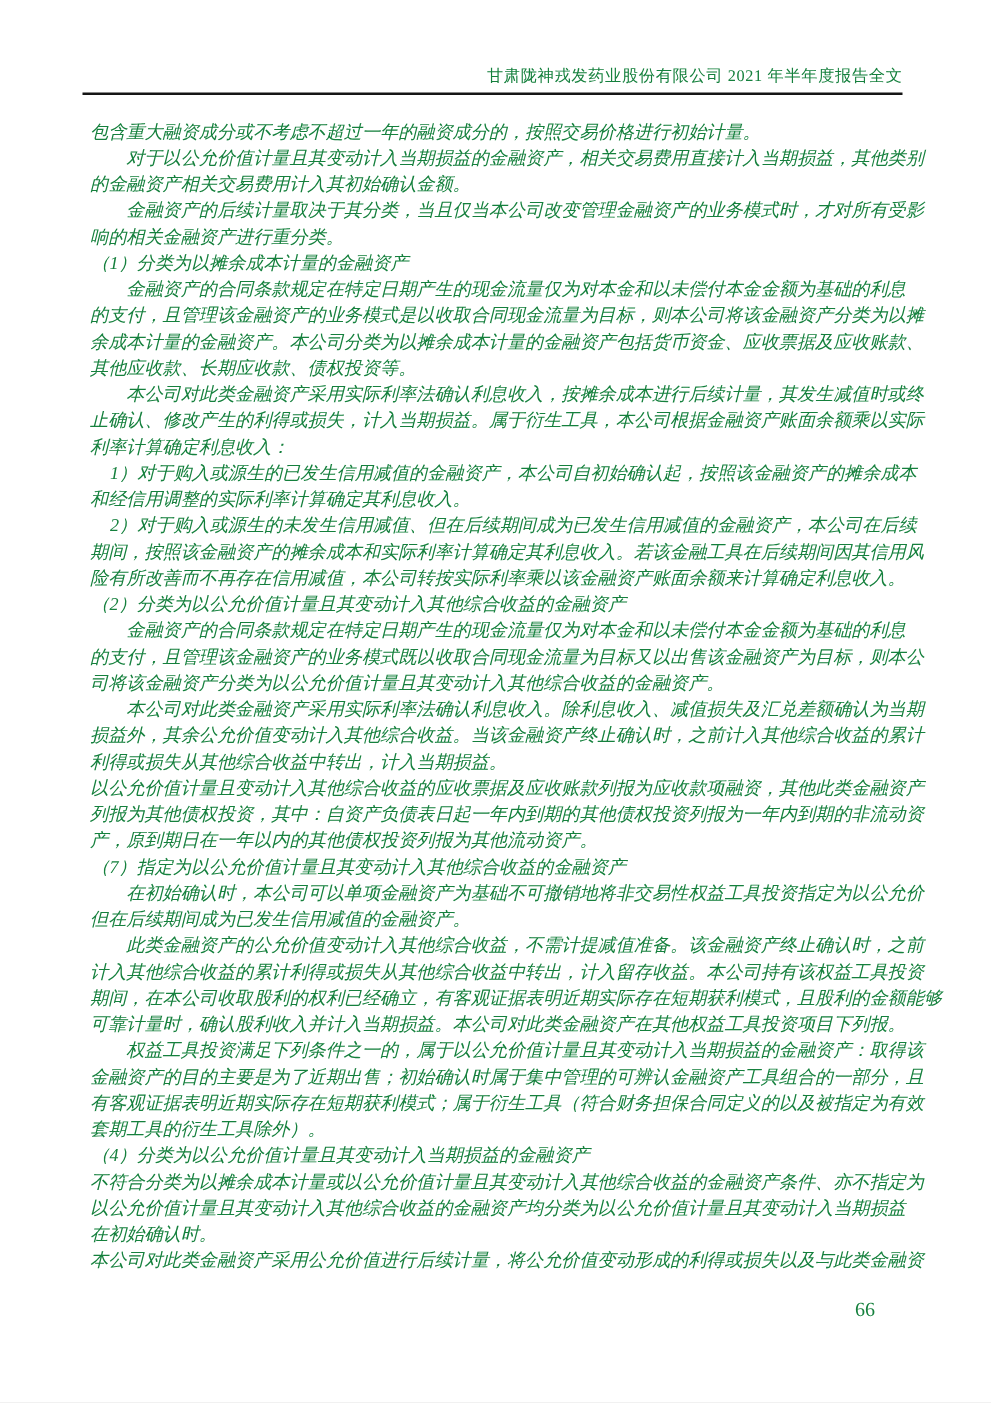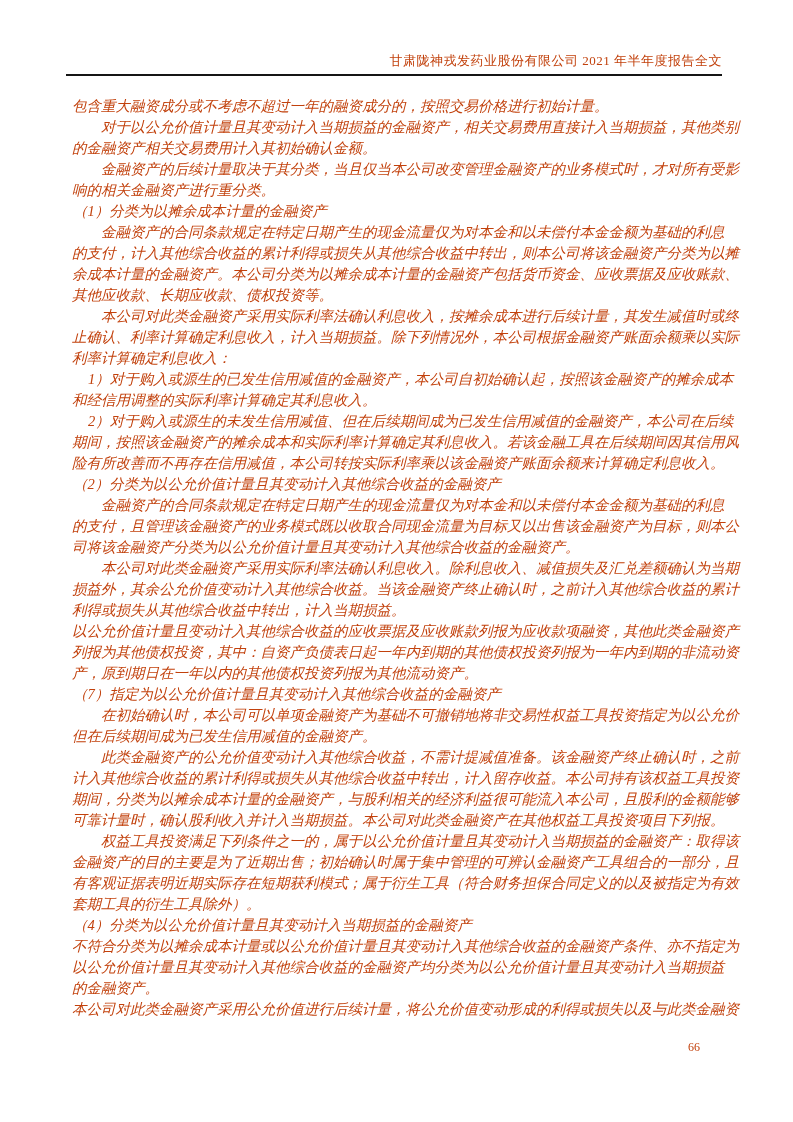--- a/index.html
+++ b/index.html
@@ -3,21 +3,21 @@
 <meta charset="utf-8">
 <style>
   html, body { margin: 0; padding: 0; background: #e8e8e8; }
   .page {
     position: relative;
     width: 793px;
     height: 1122px;
     background: #ffffff;
     overflow: hidden;
     font-family: "Liberation Serif", "DejaVu Serif", serif;
-    color: #c2410c;
+    color: #15803d;
   }
   .header {
     position: absolute;
     top: 52px;
     left: 66px;
     width: 656px;
     text-align: right;
     font-size: 13px;
     letter-spacing: 0.5px;
     white-space: nowrap;
@@ -41,44 +41,44 @@
   .line { white-space: nowrap; font-style: italic; }
   .line.para    { padding-left: 29px; }
   .line.item    { padding-left: 16px; }
   .line.heading { padding-left: 1px; }
   .pageno {
     position: absolute;
     top: 1040px;
     left: 0;
     width: 700px;
     text-align: right;
-    font-size: 12px;
+    font-size: 16px;
   }
 </style>
 </head>
 <body>
 
 <div class="page">
   <div class="header">
     <span>甘肃陇神戎发药业股份有限公司 2021 年半年度报告全文</span>
   </div>
   <div class="rule"></div>
   <div class="doc-body">
       <div class="line plain">包含重大融资成分或不考虑不超过一年的融资成分的，按照交易价格进行初始计量。</div>
       <div class="line para">对于以公允价值计量且其变动计入当期损益的金融资产，相关交易费用直接计入当期损益，其他类别</div>
       <div class="line plain">的金融资产相关交易费用计入其初始确认金额。</div>
       <div class="line para">金融资产的后续计量取决于其分类，当且仅当本公司改变管理金融资产的业务模式时，才对所有受影</div>
       <div class="line plain">响的相关金融资产进行重分类。</div>
       <div class="line heading">（1）分类为以摊余成本计量的金融资产</div>
       <div class="line para">金融资产的合同条款规定在特定日期产生的现金流量仅为对本金和以未偿付本金金额为基础的利息</div>
-      <div class="line plain">的支付，计入其他综合收益的累计利得或损失从其他综合收益中转出，则本公司将该金融资产分类为以摊</div>
+      <div class="line plain">的支付，且管理该金融资产的业务模式是以收取合同现金流量为目标，则本公司将该金融资产分类为以摊</div>
       <div class="line plain">余成本计量的金融资产。本公司分类为以摊余成本计量的金融资产包括货币资金、应收票据及应收账款、</div>
       <div class="line plain">其他应收款、长期应收款、债权投资等。</div>
       <div class="line para">本公司对此类金融资产采用实际利率法确认利息收入，按摊余成本进行后续计量，其发生减值时或终</div>
-      <div class="line plain">止确认、利率计算确定利息收入，计入当期损益。除下列情况外，本公司根据金融资产账面余额乘以实际</div>
+      <div class="line plain">止确认、修改产生的利得或损失，计入当期损益。属于衍生工具，本公司根据金融资产账面余额乘以实际</div>
       <div class="line plain">利率计算确定利息收入：</div>
       <div class="line item">1）对于购入或源生的已发生信用减值的金融资产，本公司自初始确认起，按照该金融资产的摊余成本</div>
       <div class="line plain">和经信用调整的实际利率计算确定其利息收入。</div>
       <div class="line item">2）对于购入或源生的未发生信用减值、但在后续期间成为已发生信用减值的金融资产，本公司在后续</div>
       <div class="line plain">期间，按照该金融资产的摊余成本和实际利率计算确定其利息收入。若该金融工具在后续期间因其信用风</div>
       <div class="line plain">险有所改善而不再存在信用减值，本公司转按实际利率乘以该金融资产账面余额来计算确定利息收入。</div>
       <div class="line heading">（2）分类为以公允价值计量且其变动计入其他综合收益的金融资产</div>
       <div class="line para">金融资产的合同条款规定在特定日期产生的现金流量仅为对本金和以未偿付本金金额为基础的利息</div>
       <div class="line plain">的支付，且管理该金融资产的业务模式既以收取合同现金流量为目标又以出售该金融资产为目标，则本公</div>
       <div class="line plain">司将该金融资产分类为以公允价值计量且其变动计入其他综合收益的金融资产。</div>
@@ -86,26 +86,26 @@
       <div class="line plain">损益外，其余公允价值变动计入其他综合收益。当该金融资产终止确认时，之前计入其他综合收益的累计</div>
       <div class="line plain">利得或损失从其他综合收益中转出，计入当期损益。</div>
       <div class="line plain">以公允价值计量且变动计入其他综合收益的应收票据及应收账款列报为应收款项融资，其他此类金融资产</div>
       <div class="line plain">列报为其他债权投资，其中：自资产负债表日起一年内到期的其他债权投资列报为一年内到期的非流动资</div>
       <div class="line plain">产，原到期日在一年以内的其他债权投资列报为其他流动资产。</div>
       <div class="line heading">（7）指定为以公允价值计量且其变动计入其他综合收益的金融资产</div>
       <div class="line para">在初始确认时，本公司可以单项金融资产为基础不可撤销地将非交易性权益工具投资指定为以公允价</div>
       <div class="line plain">但在后续期间成为已发生信用减值的金融资产。</div>
       <div class="line para">此类金融资产的公允价值变动计入其他综合收益，不需计提减值准备。该金融资产终止确认时，之前</div>
       <div class="line plain">计入其他综合收益的累计利得或损失从其他综合收益中转出，计入留存收益。本公司持有该权益工具投资</div>
-      <div class="line plain">期间，分类为以摊余成本计量的金融资产，与股利相关的经济利益很可能流入本公司，且股利的金额能够</div>
+      <div class="line plain">期间，在本公司收取股利的权利已经确立，有客观证据表明近期实际存在短期获利模式，且股利的金额能够</div>
       <div class="line plain">可靠计量时，确认股利收入并计入当期损益。本公司对此类金融资产在其他权益工具投资项目下列报。</div>
       <div class="line para">权益工具投资满足下列条件之一的，属于以公允价值计量且其变动计入当期损益的金融资产：取得该</div>
       <div class="line plain">金融资产的目的主要是为了近期出售；初始确认时属于集中管理的可辨认金融资产工具组合的一部分，且</div>
       <div class="line plain">有客观证据表明近期实际存在短期获利模式；属于衍生工具（符合财务担保合同定义的以及被指定为有效</div>
       <div class="line plain">套期工具的衍生工具除外）。</div>
       <div class="line heading">（4）分类为以公允价值计量且其变动计入当期损益的金融资产</div>
       <div class="line plain">不符合分类为以摊余成本计量或以公允价值计量且其变动计入其他综合收益的金融资产条件、亦不指定为</div>
       <div class="line plain">以公允价值计量且其变动计入其他综合收益的金融资产均分类为以公允价值计量且其变动计入当期损益</div>
-      <div class="line plain">的金融资产。</div>
+      <div class="line plain">在初始确认时。</div>
       <div class="line plain">本公司对此类金融资产采用公允价值进行后续计量，将公允价值变动形成的利得或损失以及与此类金融资</div>
     </div>
   <div class="pageno">66</div>
 </div>
 
 </body></html>

